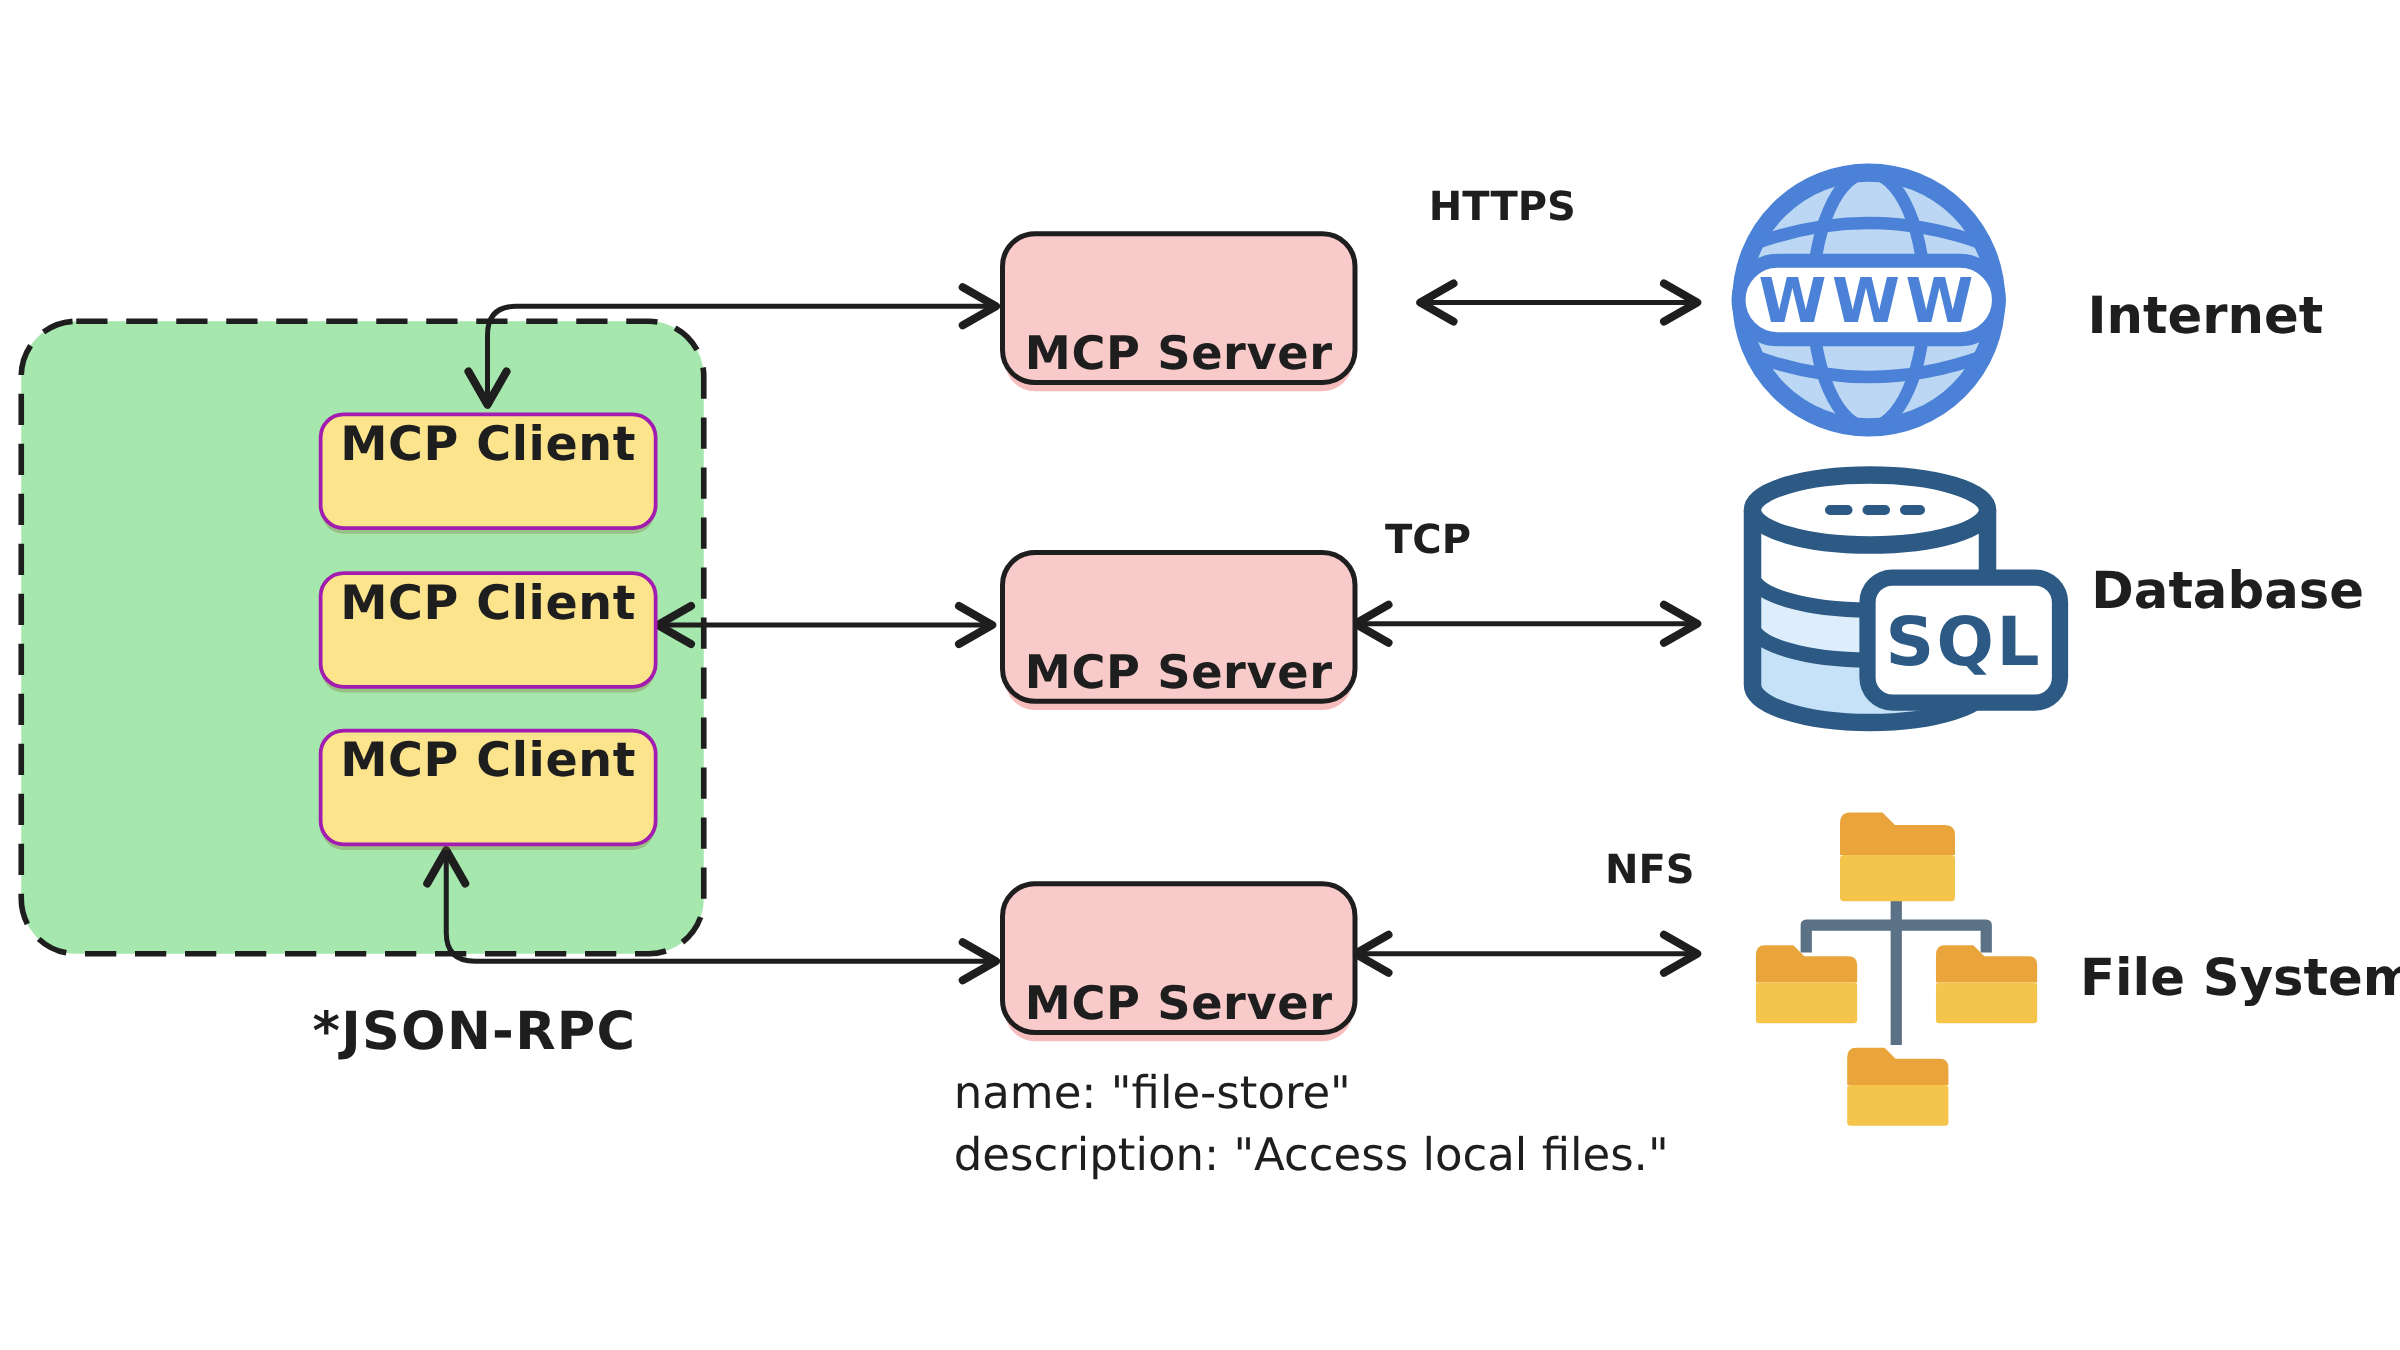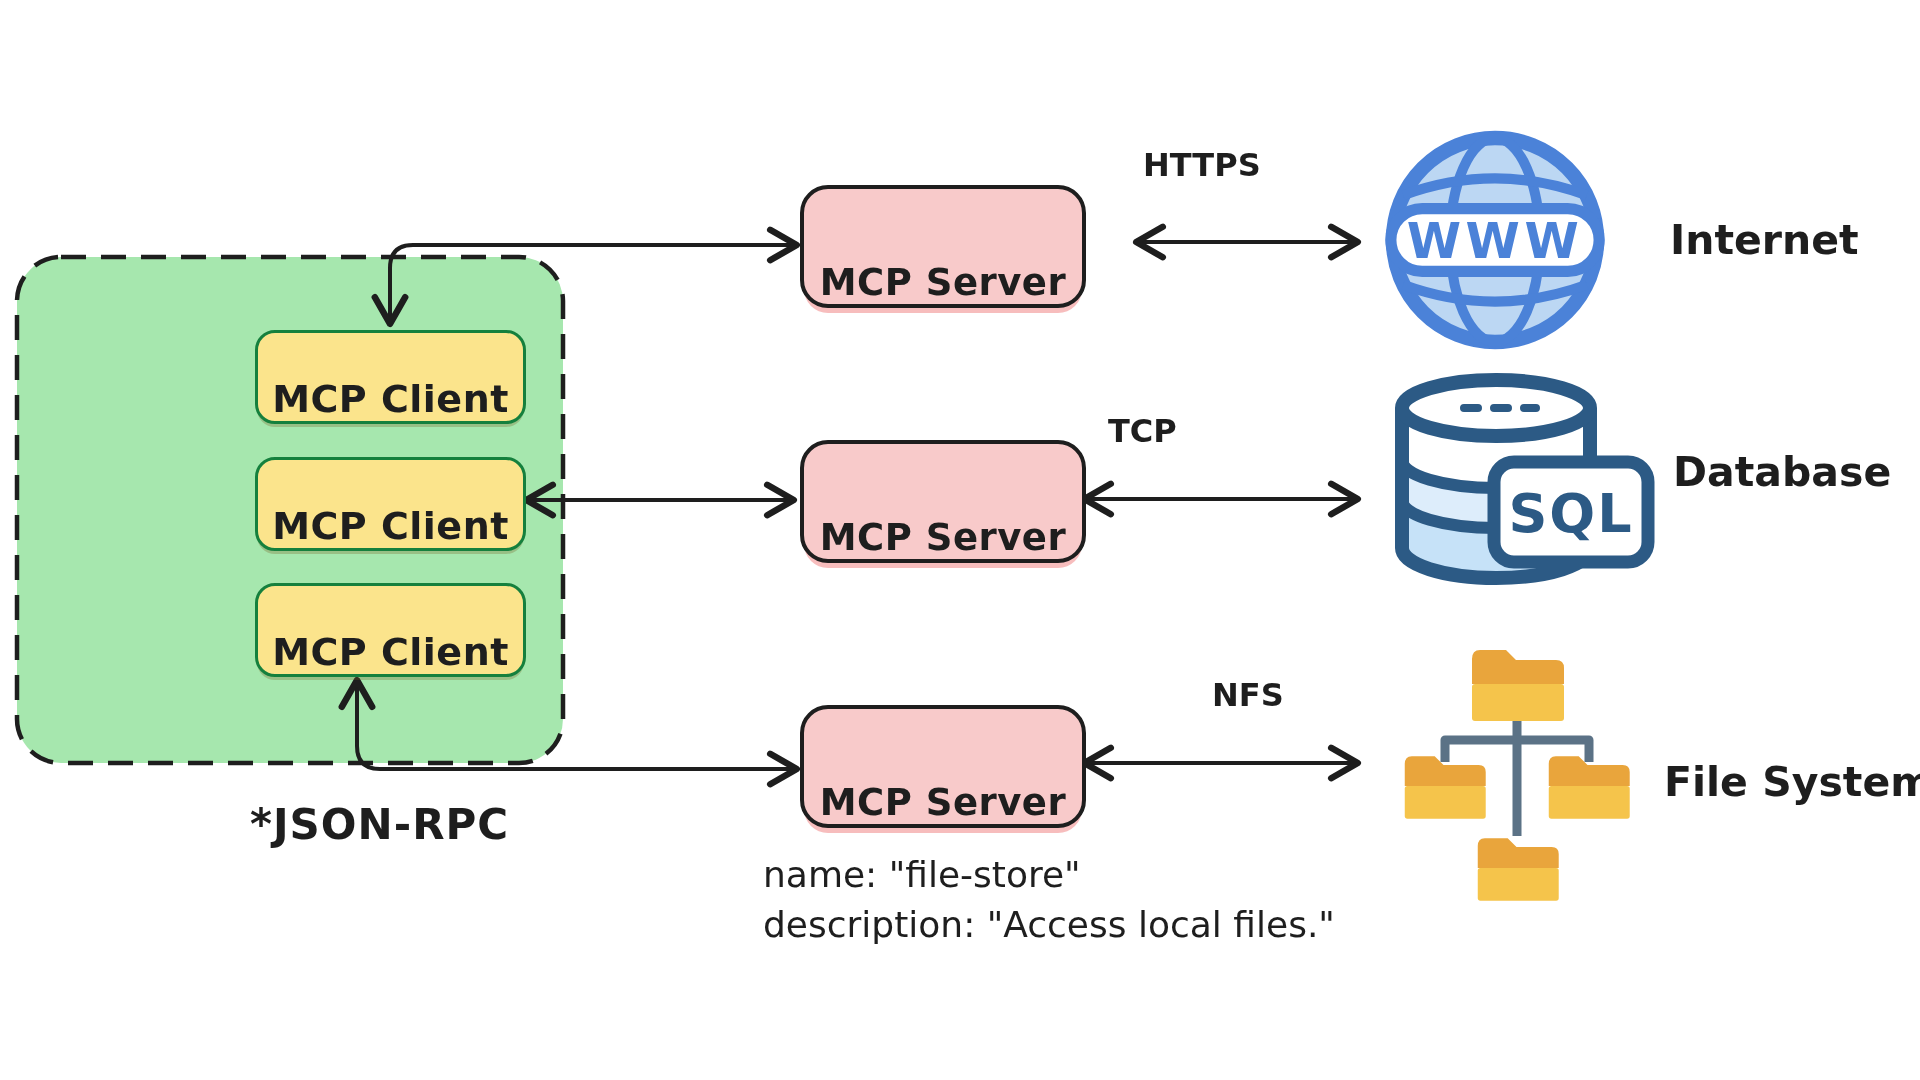--- a/index.html
+++ b/index.html
@@ -5,22 +5,22 @@
   html,body { margin:0; padding:0; background:#ffffff; }
   .canvas {
     position:relative; width:1920px; height:1080px; background:#ffffff;
     overflow:hidden; font-family:"DejaVu Sans", sans-serif; color:#1e1e1e;
   }
   .overlay { position:absolute; left:0; top:0; width:1920px; height:1080px; }
 
   
   .client {
     position:absolute; left:255px; width:265px; height:88px;
-    background:var(--c-yellow,#FBE48C); border:3px solid #15803d; border-radius:20px;
-    display:flex; align-items:flex-end; justify-content:center;
+    background:var(--c-yellow,#FBE48C); border:3px solid #a21caf; border-radius:20px;
+    display:flex; align-items:flex-start; justify-content:center;
     font-size:38px; font-weight:700; letter-spacing:0.5px;
     box-shadow:0 5px 0 -2px rgba(120,100,40,.30);
   }
   .client-1 { top:330px; } .client-2 { top:457px; } .client-3 { top:583px; }
 
   .server {
     position:absolute; left:800px; width:278px; height:115px;
     background:var(--c-pink,#F8CACA); border:4px solid #1e1e1e; border-radius:28px;
     display:flex; align-items:flex-end; justify-content:center;
     font-size:37px; font-weight:700; letter-spacing:0.5px;
@@ -30,24 +30,24 @@
 
   .host-label {
     position:absolute; left:38px; top:340px; width:214px; text-align:center;
     font-size:48px; font-weight:700; line-height:1.45;
   }
 
   
   .proto { position:absolute; font-size:32px; font-weight:700; }
   .proto-https { left:1143px; top:146px; }
   .proto-tcp   { left:1108px; top:412px; }
-  .proto-nfs   { left:1212px; top:676px; }
+  .proto-nfs   { left:1284px; top:676px; }
 
   .target-label { position:absolute; font-size:41px; font-weight:600; white-space:nowrap; }
-  .label-internet   { left:1670px; top:216px; }
+  .label-internet   { left:1670px; top:228px; }
   .label-database   { left:1673px; top:448px; }
   .label-filesystem { left:1664px; top:758px; }
 
   .jsonrpc {
     position:absolute; left:250px; top:800px;
     font-size:42px; font-weight:700; letter-spacing:1px;
   }
 
   .annotation {
     position:absolute; left:763px; top:850px;

